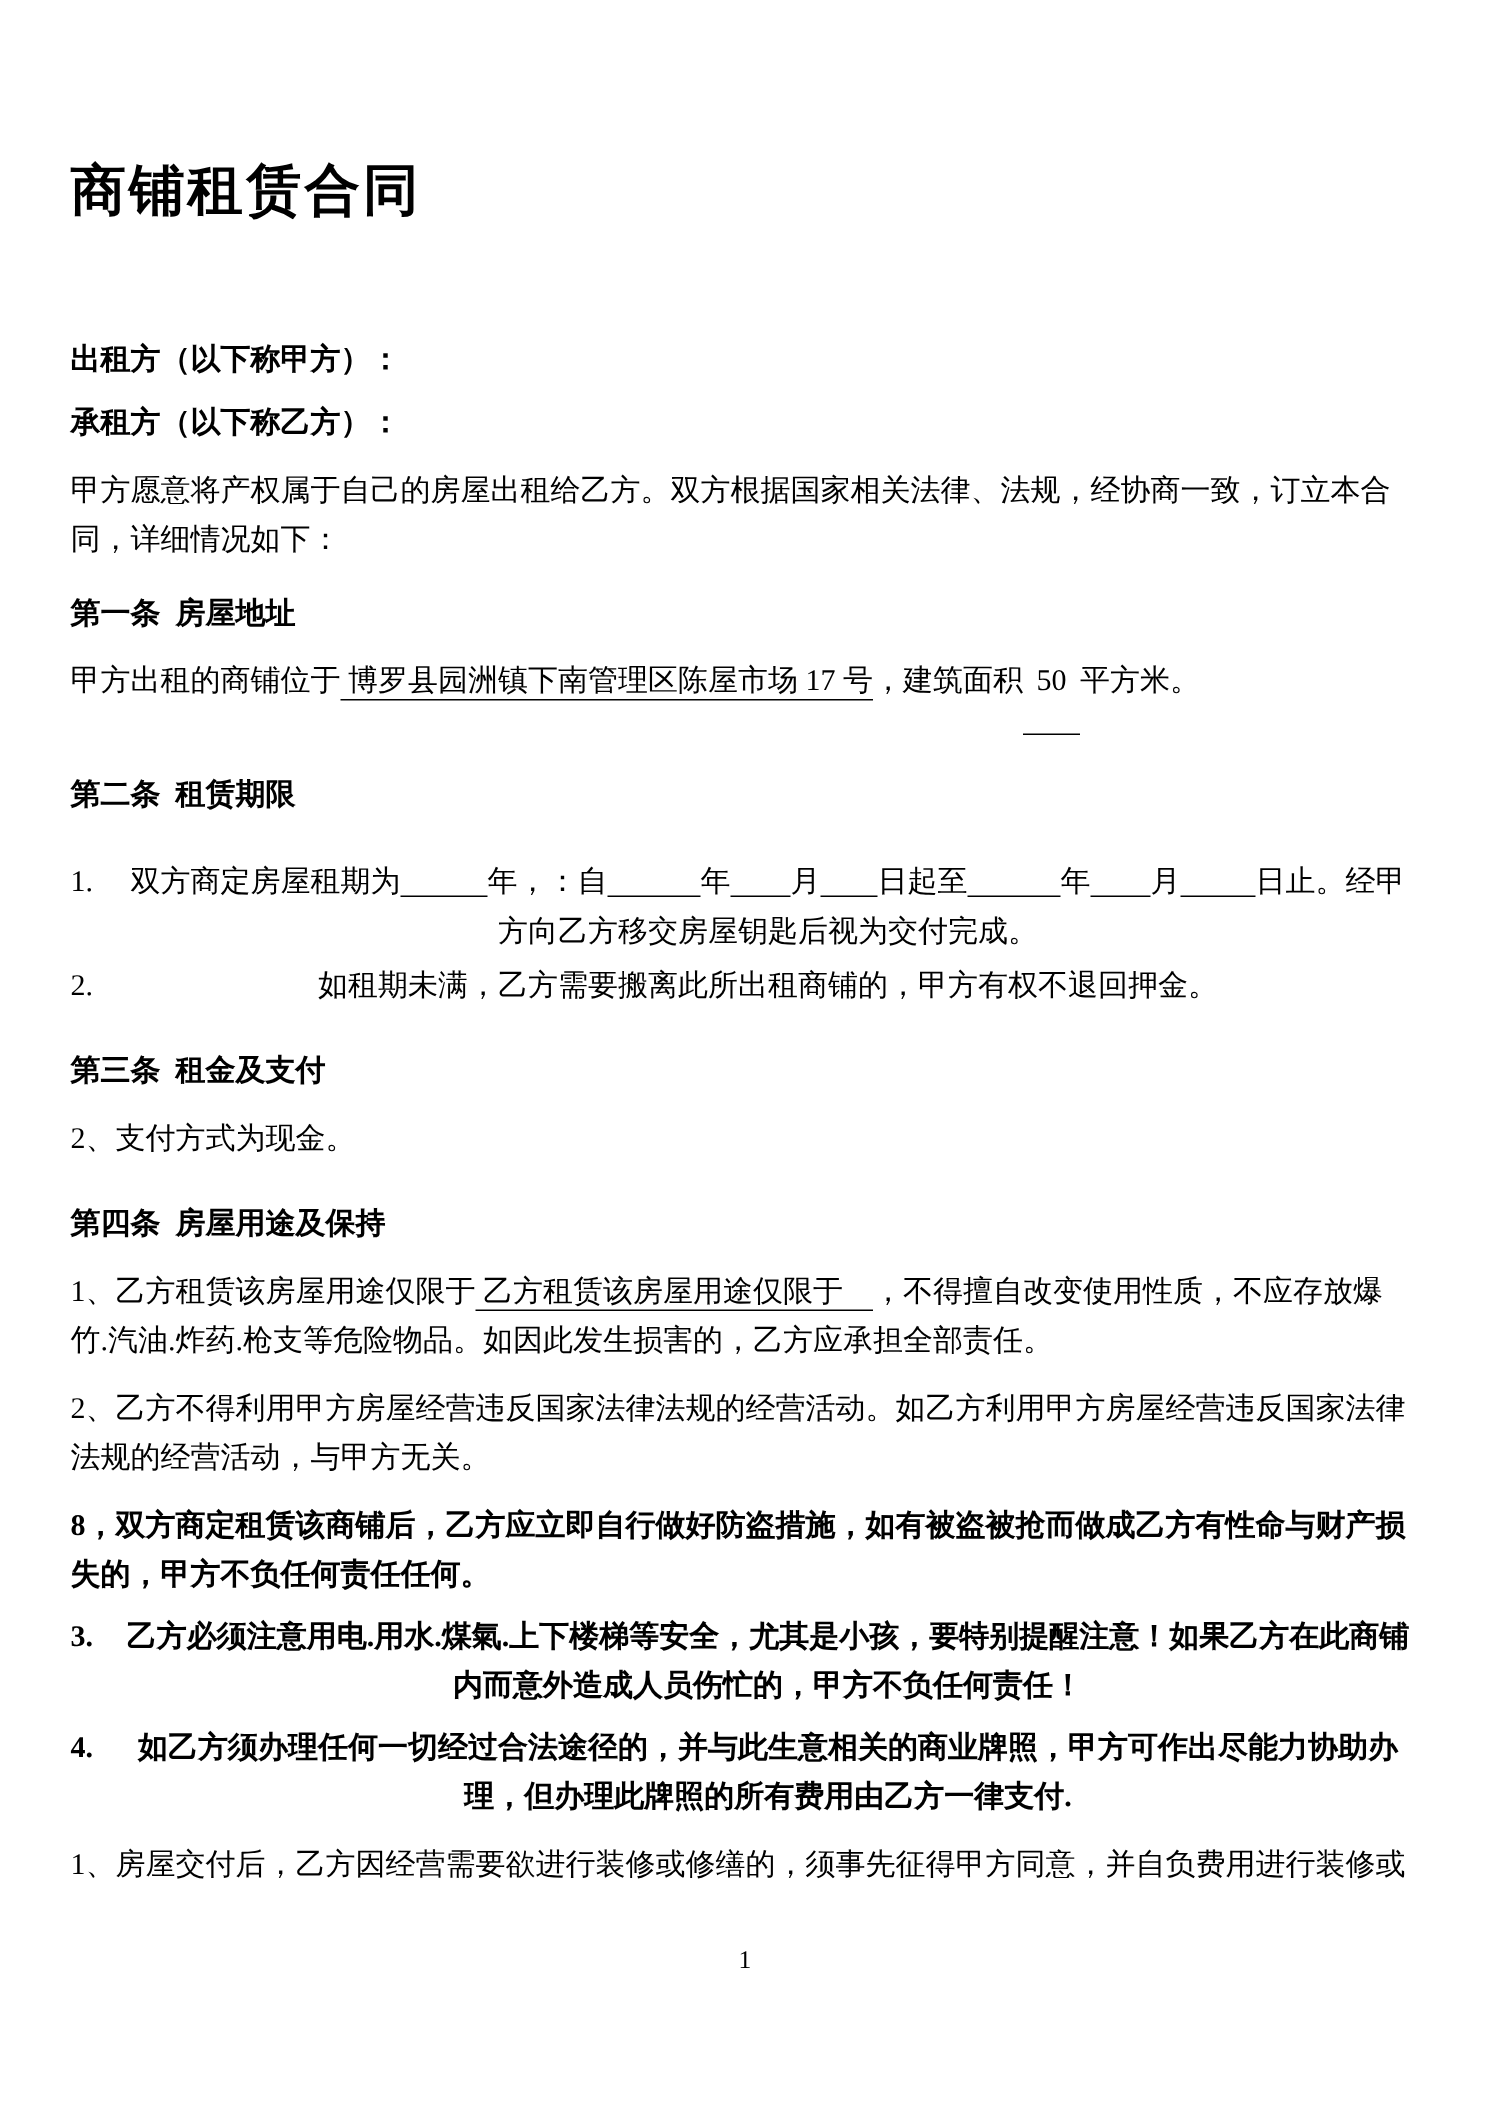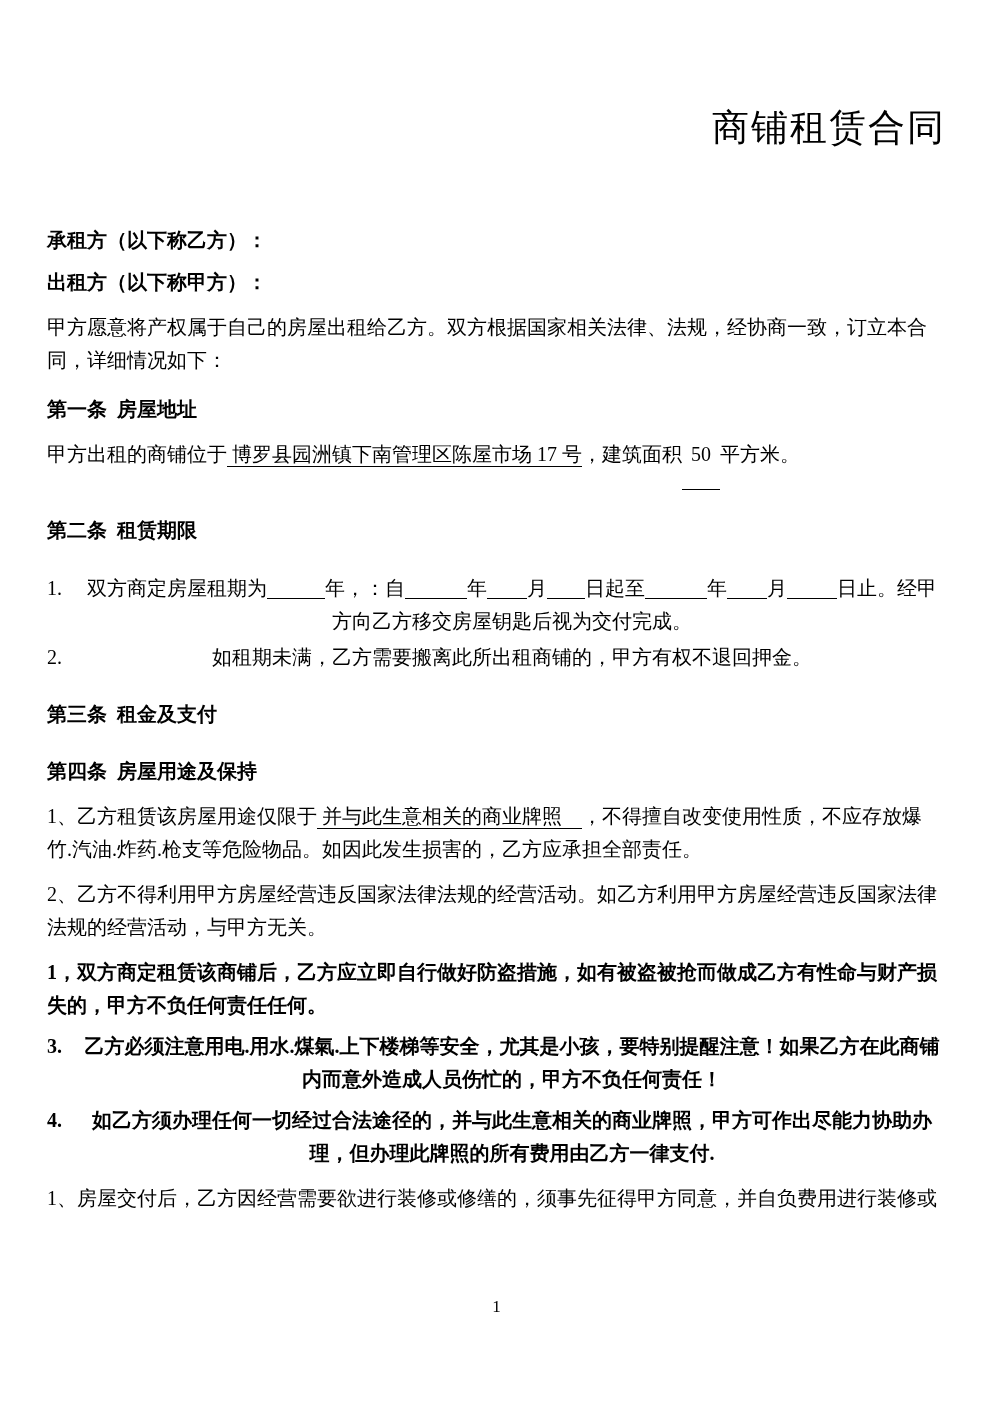--- a/index.html
+++ b/index.html
@@ -8,21 +8,21 @@
     position:relative;
     width:993px; height:1404px;
     margin:0 auto;
     background:#fff; color:#000;
     font-family:"Liberation Serif","DejaVu Serif",serif;
     font-size:20px; line-height:33px;
     padding:102px 47px 0 47px;
     overflow:hidden;
   }
   .title {
-    font-size:37px; font-weight:normal; text-align:right;
+    font-size:37px; font-weight:bold; text-align:left;
     line-height:52px; letter-spacing:2px;
     margin:0 0 70px 0; white-space:pre-wrap;
   }
   .party { font-weight:bold; margin:0 0 9px 0; white-space:pre-wrap; }
   .preamble { margin-top:7px; }
   .body-p { margin:12px 0 8px 0; white-space:pre-wrap; }
   h2.art { font-size:20px; font-weight:bold; margin:24px 0 10px 0; white-space:pre-wrap; }
   h2.first-art { margin-top:16px; }
   .list { margin-top:25px; margin-bottom:4px; }
   .li { display:flex; margin:0 0 3px 0; }
@@ -36,46 +36,47 @@
   .bold { font-weight:bold; }
   .pageno { position:absolute; left:0; right:0; top:1290px; text-align:center; font-size:17px; }
 </style>
 </head>
 <body>
 
 <div class="page">
 
   <h1 class="title">商铺租赁合同</h1>
 
+  <p class="party">出租方（以下称甲方）：</p>
   <p class="party">承租方（以下称乙方）：</p>
-  <p class="party">出租方（以下称甲方）：</p>
 
   <p class="body-p preamble">甲方愿意将产权属于自己的房屋出租给乙方。双方根据国家相关法律、法规，经协商一致，订立本合同，详细情况如下：</p>
 
   <h2 class="art first-art">第一条  房屋地址</h2>
   <p class="body-p"><span class="seg">甲方出租的商铺位于</span><span class="u"> 博罗县园洲镇下南管理区陈屋市场 17 号</span><span class="seg">，建筑面积</span><span class="blf" style="min-width:38px">50</span><span class="seg">平方米。</span></p>
 
   <h2 class="art">第二条  租赁期限</h2>
   <div class="list">
     <div class="li">
         <span class="num">1.</span>
         <span class="txt"><span class="seg">双方商定房屋租期为</span><span class="bl" style="width:58px"></span><span class="seg">年，：自</span><span class="bl" style="width:62px"></span><span class="seg">年</span><span class="bl" style="width:40px"></span><span class="seg">月</span><span class="bl" style="width:38px"></span><span class="seg">日起至</span><span class="bl" style="width:62px"></span><span class="seg">年</span><span class="bl" style="width:40px"></span><span class="seg">月</span><span class="bl" style="width:50px"></span><span class="seg">日止。经甲方向乙方移交房屋钥匙后视为交付完成。</span></span>
       </div>
     <div class="li">
         <span class="num">2.</span>
         <span class="txt">如租期未满，乙方需要搬离此所出租商铺的，甲方有权不退回押金。</span>
       </div>
   </div>
 
   <h2 class="art">第三条  租金及支付</h2>
+  <p class="body-p">2、支付方式为现金。</p>
 
   <h2 class="art">第四条  房屋用途及保持</h2>
-  <p class="body-p"><span class="seg">1、乙方租赁该房屋用途仅限于</span><span class="u"> 并与此生意相关的商业牌照    </span><span class="seg">，不得擅自改变使用性质，不应存放爆竹.汽油.炸药.枪支等危险物品。如因此发生损害的，乙方应承担全部责任。</span></p>
+  <p class="body-p"><span class="seg">1、乙方租赁该房屋用途仅限于</span><span class="u"> 乙方租赁该房屋用途仅限于    </span><span class="seg">，不得擅自改变使用性质，不应存放爆竹.汽油.炸药.枪支等危险物品。如因此发生损害的，乙方应承担全部责任。</span></p>
   <p class="body-p">2、乙方不得利用甲方房屋经营违反国家法律法规的经营活动。如乙方利用甲方房屋经营违反国家法律法规的经营活动，与甲方无关。</p>
-  <p class="body-p bold">1，双方商定租赁该商铺后，乙方应立即自行做好防盗措施，如有被盗被抢而做成乙方有性命与财产损失的，甲方不负任何责任任何。</p>
+  <p class="body-p bold">8，双方商定租赁该商铺后，乙方应立即自行做好防盗措施，如有被盗被抢而做成乙方有性命与财产损失的，甲方不负任何责任任何。</p>
   <div class="li bold" style="margin-bottom:8px">
       <span class="num">3.</span>
       <span class="txt">乙方必须注意用电.用水.煤氣.上下楼梯等安全，尤其是小孩，要特别提醒注意！如果乙方在此商铺内而意外造成人员伤忙的，甲方不负任何责任！</span>
     </div>
   <div class="li bold" style="margin-bottom:8px">
       <span class="num">4.</span>
       <span class="txt">如乙方须办理任何一切经过合法途径的，并与此生意相关的商业牌照，甲方可作出尽能力协助办理，但办理此牌照的所有费用由乙方一律支付.</span>
     </div>
 
   <p class="body-p">1、房屋交付后，乙方因经营需要欲进行装修或修缮的，须事先征得甲方同意，并自负费用进行装修或</p>

